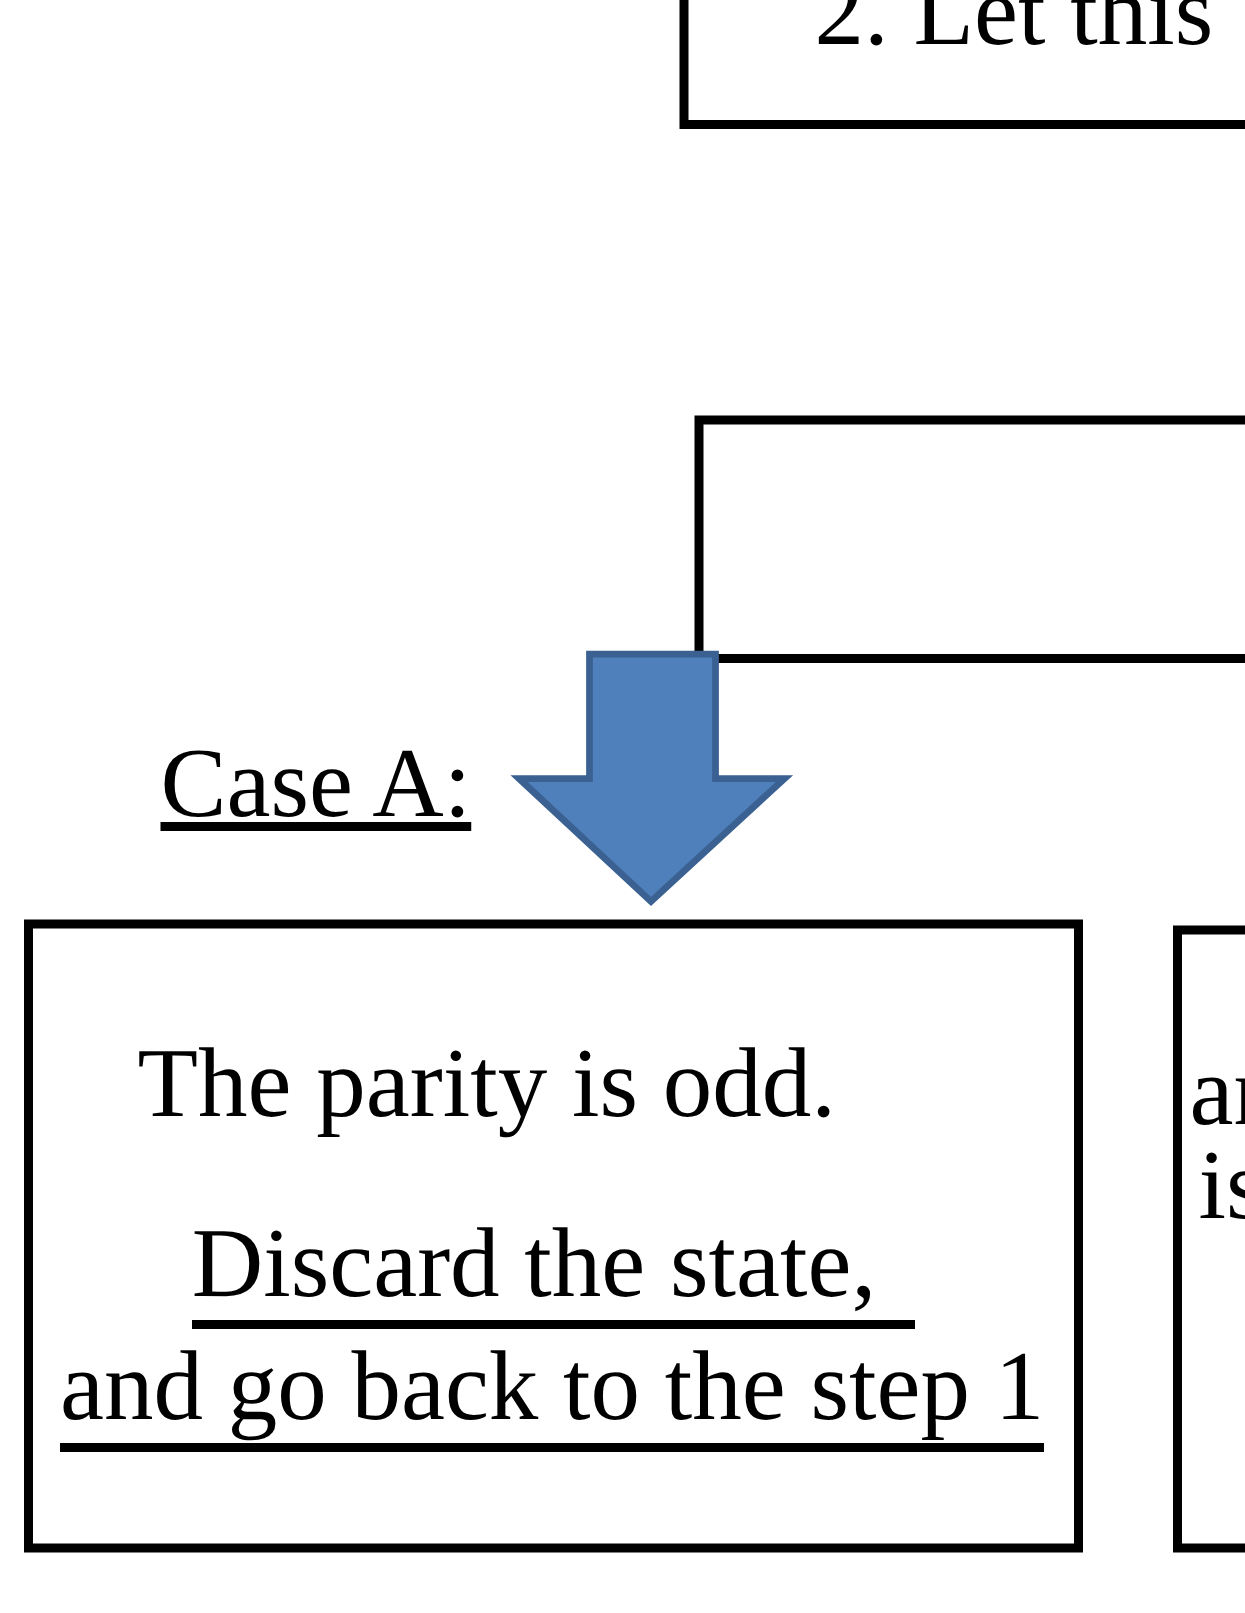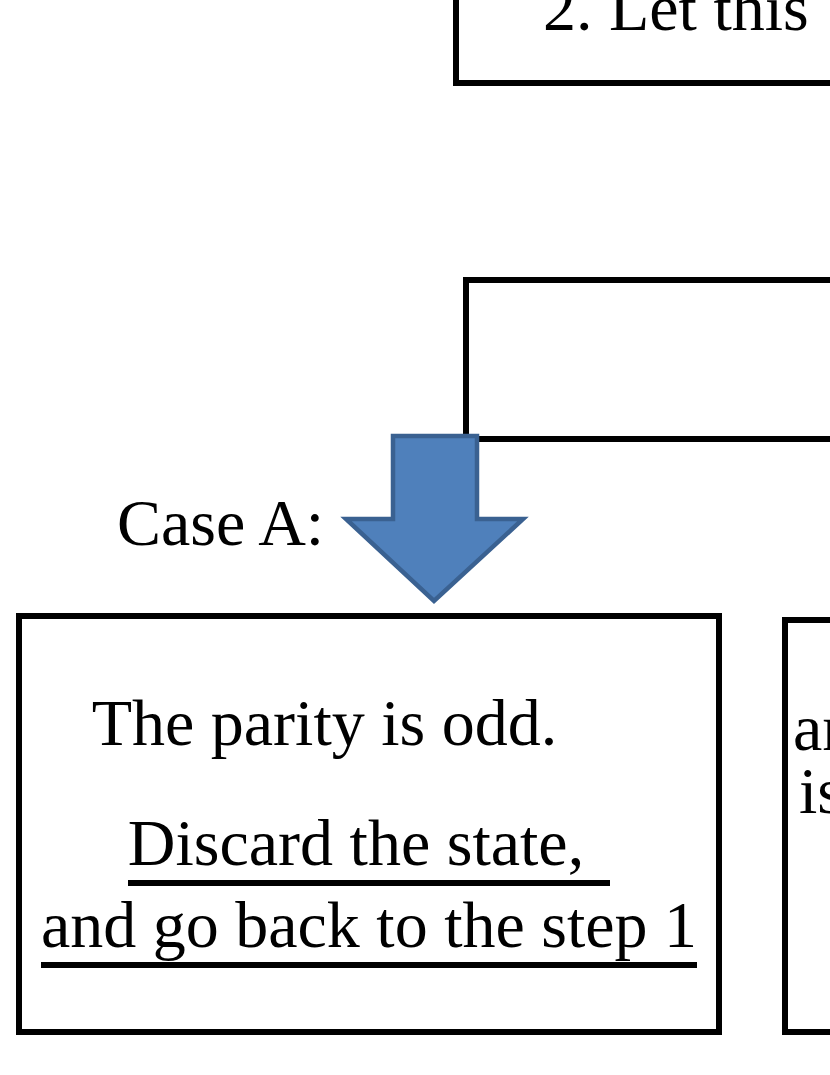--- a/index.html
+++ b/index.html
@@ -27,25 +27,25 @@
   .box-case-a { left: 16px; top: 613px; width: 706px; height: 422px; }
   .box-case-b { left: 782px; top: 617px; width: 420px; height: 418px; }
   .txt {
     position: absolute;
     font-size: 66px;
     line-height: 66px;
     white-space: nowrap;
   }
   .t-step2 { left: 543px; top: -25px; }
   .t-step3 { left: 542px; top: 322px; }
-  .t-case-a { left: 117px; top: 490px; }
+  .t-case-a { left: 107px; top: 490px; text-decoration: underline; }
   .t-case-b { left: 698px; top: 495px; }
   .t-parity { left: 22px; top: 690px; width: 605px; text-align: center; white-space: nowrap; }
   .t-discard { left: 22px; top: 810px; width: 694px; text-align: center; white-space: nowrap; }
-  .t-goback { left: 22px; top: 892px; width: 694px; text-align: center; white-space: nowrap; }
+  .t-goback { left: 40px; top: 892px; width: 694px; text-align: left; white-space: nowrap; }
   .t-frag-1 { left: 793px; top: 695px; }
   .t-frag-2 { left: 799px; top: 758px; }
   .underline {
     border-bottom: 6px solid #000000;
     padding-bottom: 1px;
   }
   .trail-space {
     padding-right: 26px;
   }
   .arrow-svg {

